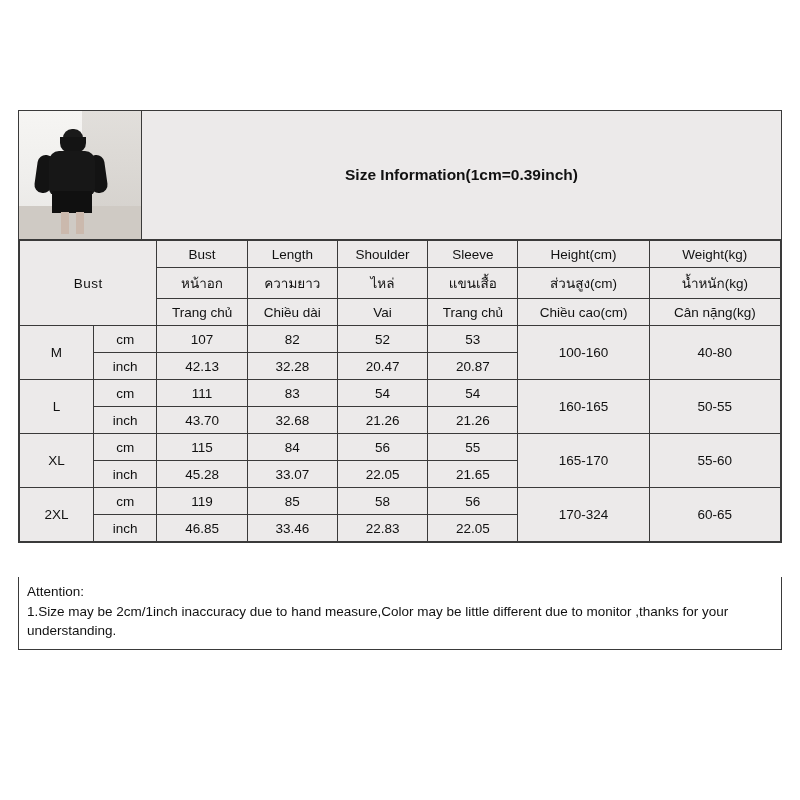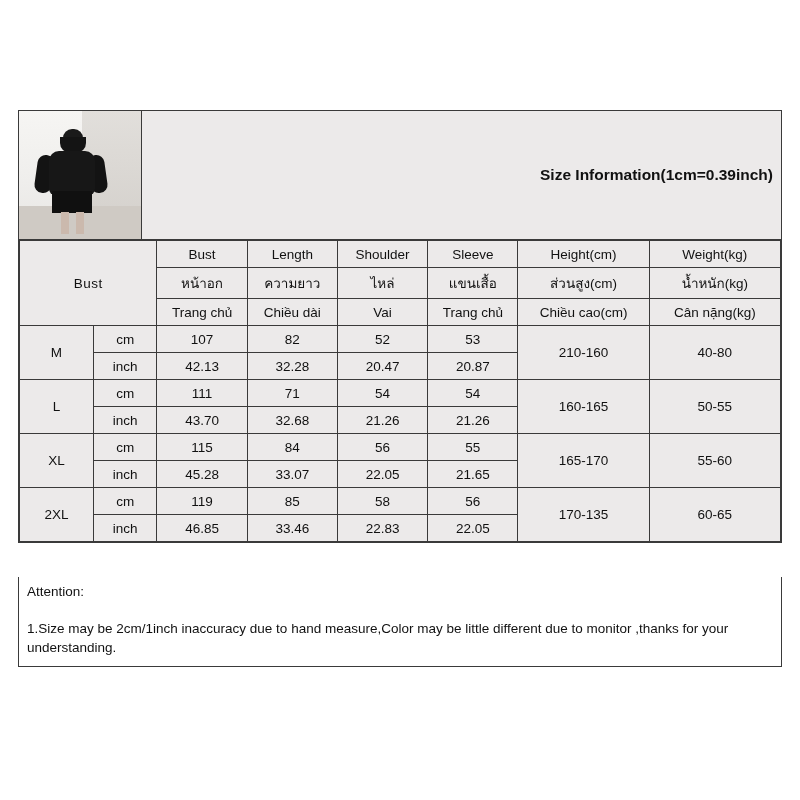--- a/index.html
+++ b/index.html
@@ -113,21 +113,21 @@
   .fig-legR {
     position: absolute;
     left: 57px; top: 101px;
     width: 8px; height: 22px;
     background: #cbb9ad;
   }
   .titles {
     flex: 1 1 auto;
     display: flex;
     flex-direction: column;
-    align-items: flex-end;
+    align-items: center;
     justify-content: center;
     padding: 16px 8px 16px 8px;
     box-sizing: border-box;
     border-radius: 29px;
   }
   .titles div {
     font-weight: bold;
     font-size: 15.5px;
     color: #111;
     line-height: 1.62;
@@ -172,21 +172,21 @@
     background: #ffffff;
     padding: 5px 8px 8px 8px;
     box-sizing: border-box;
   }
   .attention p {
     margin: 0;
     font-size: 13.5px;
     color: #111;
     line-height: 1.45;
   }
-  .attention .att-title { margin-bottom: 17px; }
+  .attention .att-title { margin-bottom: 0; }
 </style>
 </head>
 <body>
 
 <div id="root">
   <div class="chart">
 
     <div class="header-row">
       <div class="thumb">
         <div class="photo-bg"></div>
@@ -244,36 +244,36 @@
           <td>Cân nặng(kg)</td>
         </tr>
 
         <tr class="row-h">
           <td rowspan="2" class="size-letter">M</td>
           <td class="unit-cell">cm</td>
           <td>107</td>
           <td>82</td>
           <td>52</td>
           <td>53</td>
-          <td rowspan="2">210-160</td>
+          <td rowspan="2">100-160</td>
           <td rowspan="2">40-80</td>
         </tr>
         <tr class="row-h">
           <td class="unit-cell">inch</td>
           <td>42.13</td>
           <td>32.28</td>
           <td>20.47</td>
           <td>20.87</td>
         </tr>
 
         <tr class="row-h">
           <td rowspan="2" class="size-letter">L</td>
           <td class="unit-cell">cm</td>
           <td>111</td>
-          <td>71</td>
+          <td>83</td>
           <td>54</td>
           <td>54</td>
           <td rowspan="2">160-165</td>
           <td rowspan="2">50-55</td>
         </tr>
         <tr class="row-h">
           <td class="unit-cell">inch</td>
           <td>43.70</td>
           <td>32.68</td>
           <td>21.26</td>
@@ -298,21 +298,21 @@
           <td>21.65</td>
         </tr>
 
         <tr class="row-h">
           <td rowspan="2" class="size-letter">2XL</td>
           <td class="unit-cell">cm</td>
           <td>119</td>
           <td>85</td>
           <td>58</td>
           <td>56</td>
-          <td rowspan="2">170-135</td>
+          <td rowspan="2">170-324</td>
           <td rowspan="2">60-65</td>
         </tr>
         <tr class="row-h">
           <td class="unit-cell">inch</td>
           <td>46.85</td>
           <td>33.46</td>
           <td>22.83</td>
           <td>22.05</td>
         </tr>
       </tbody>

